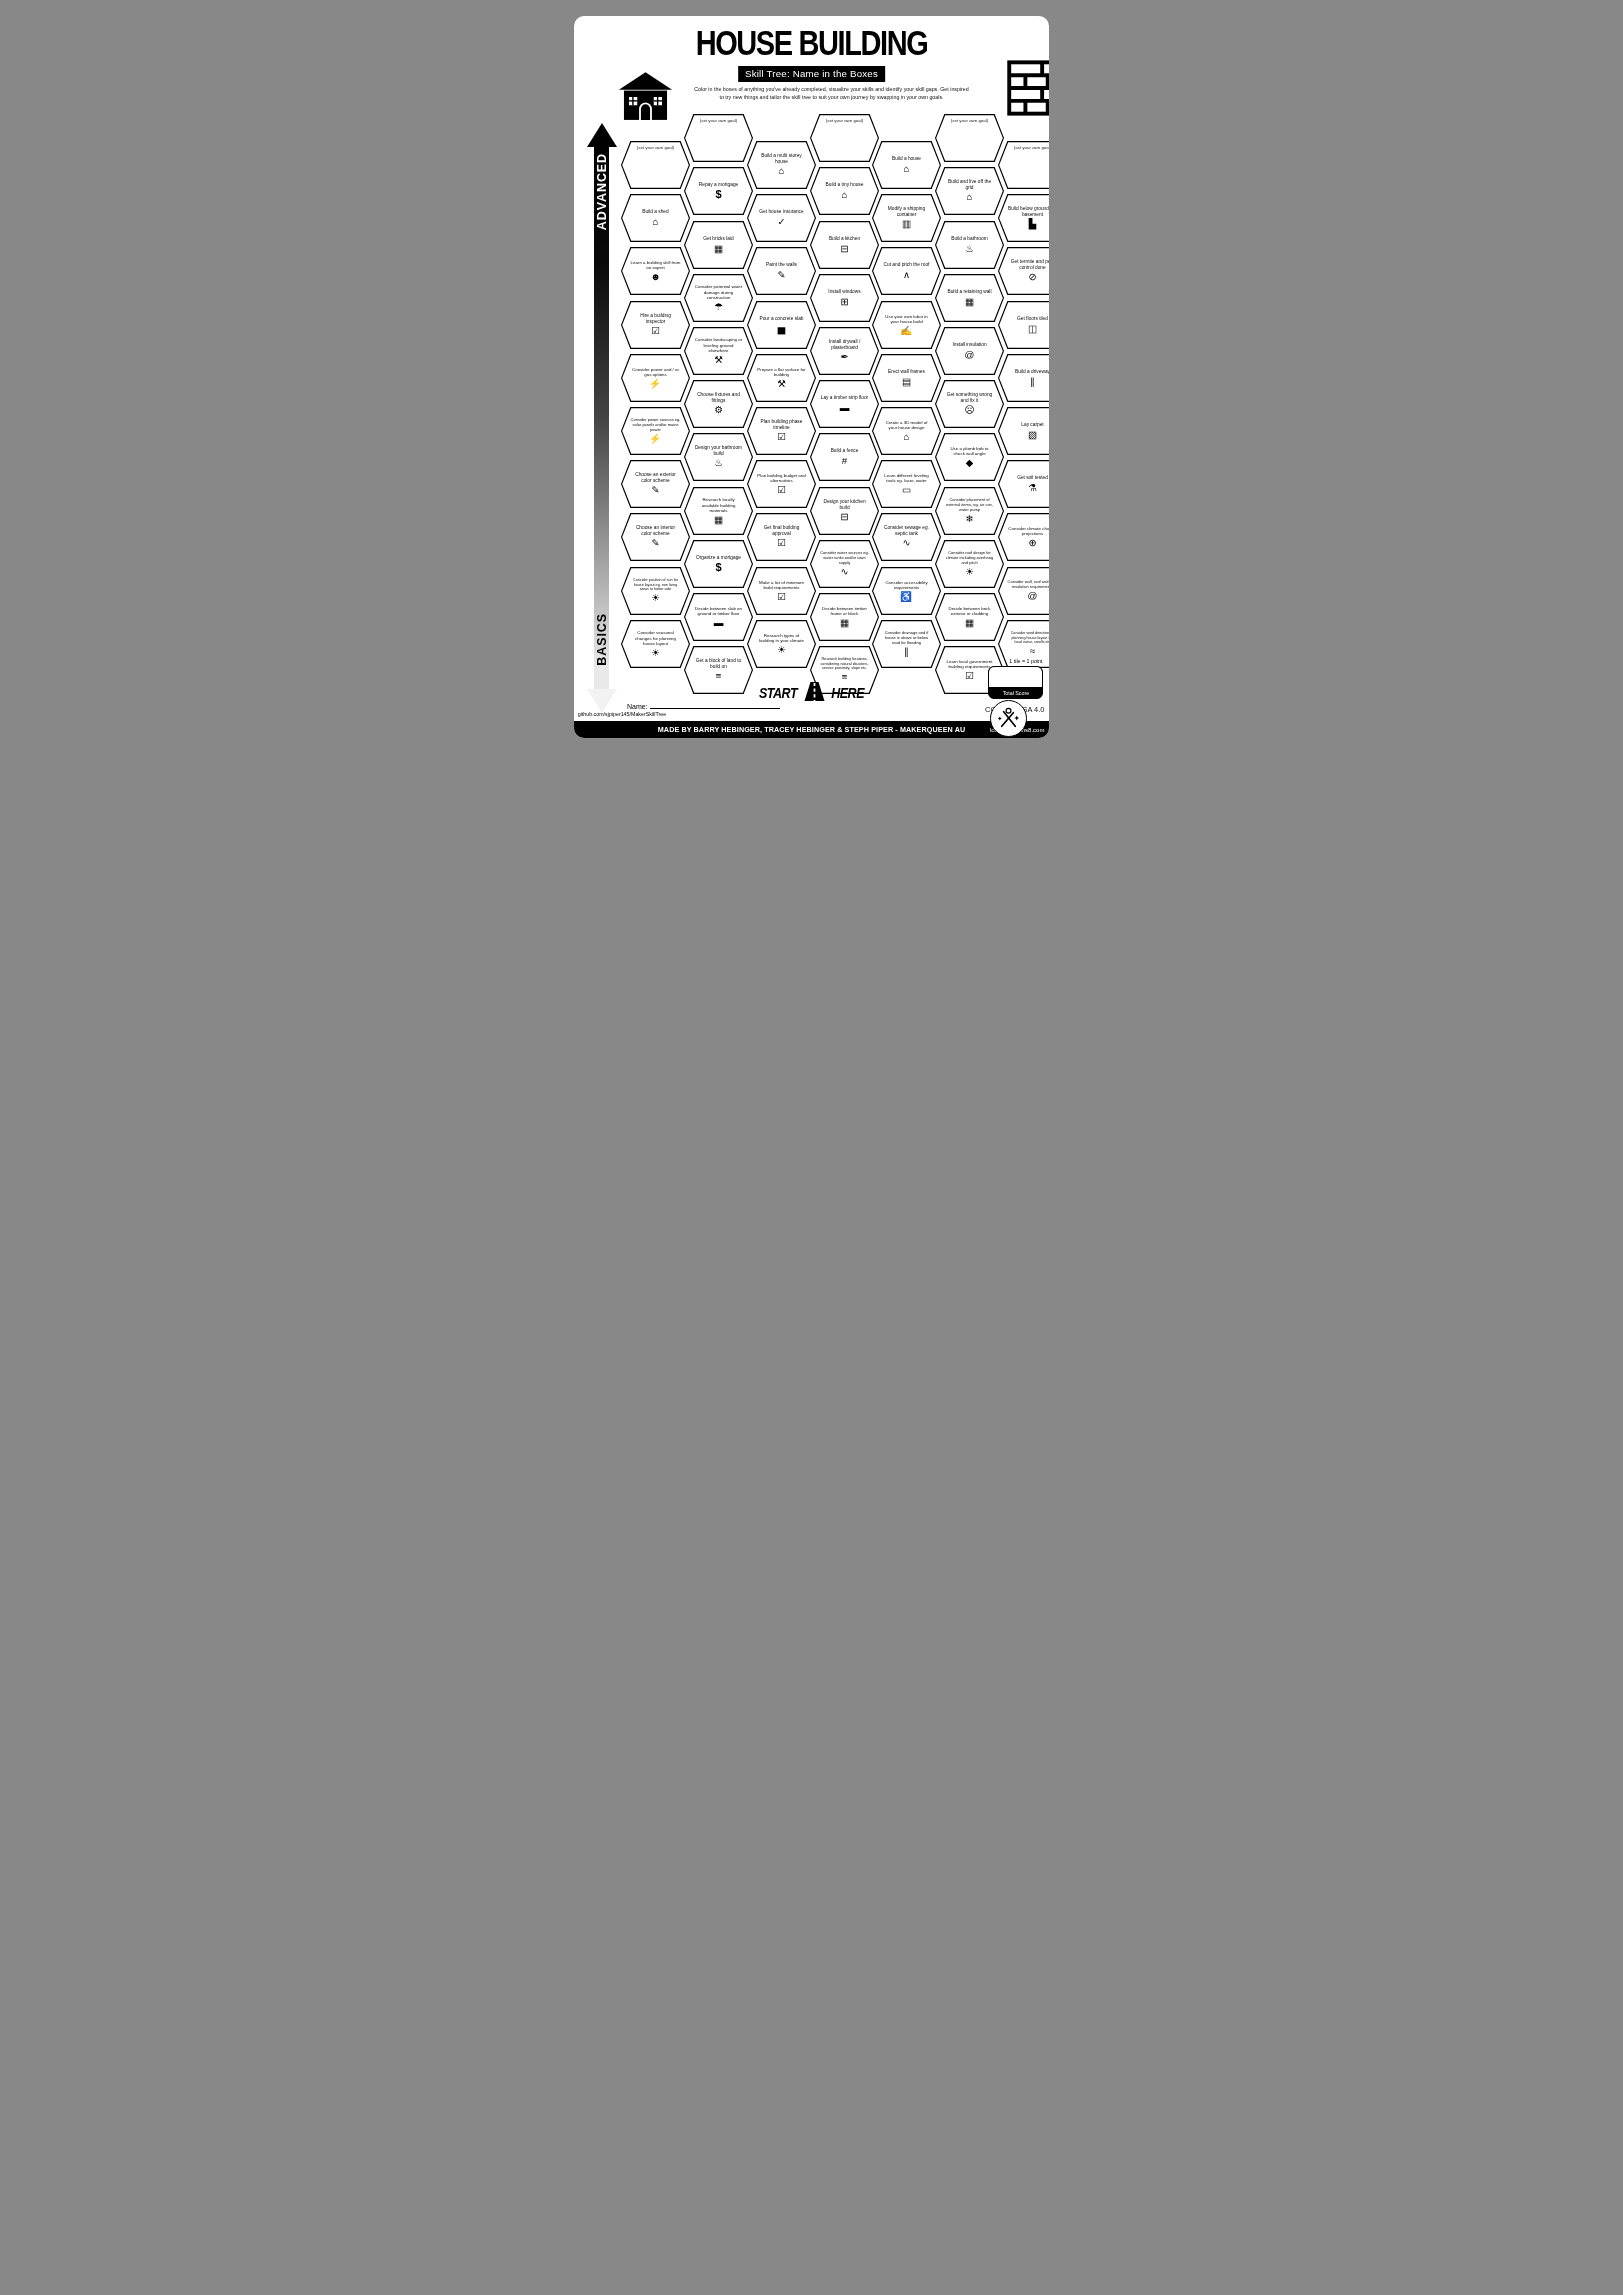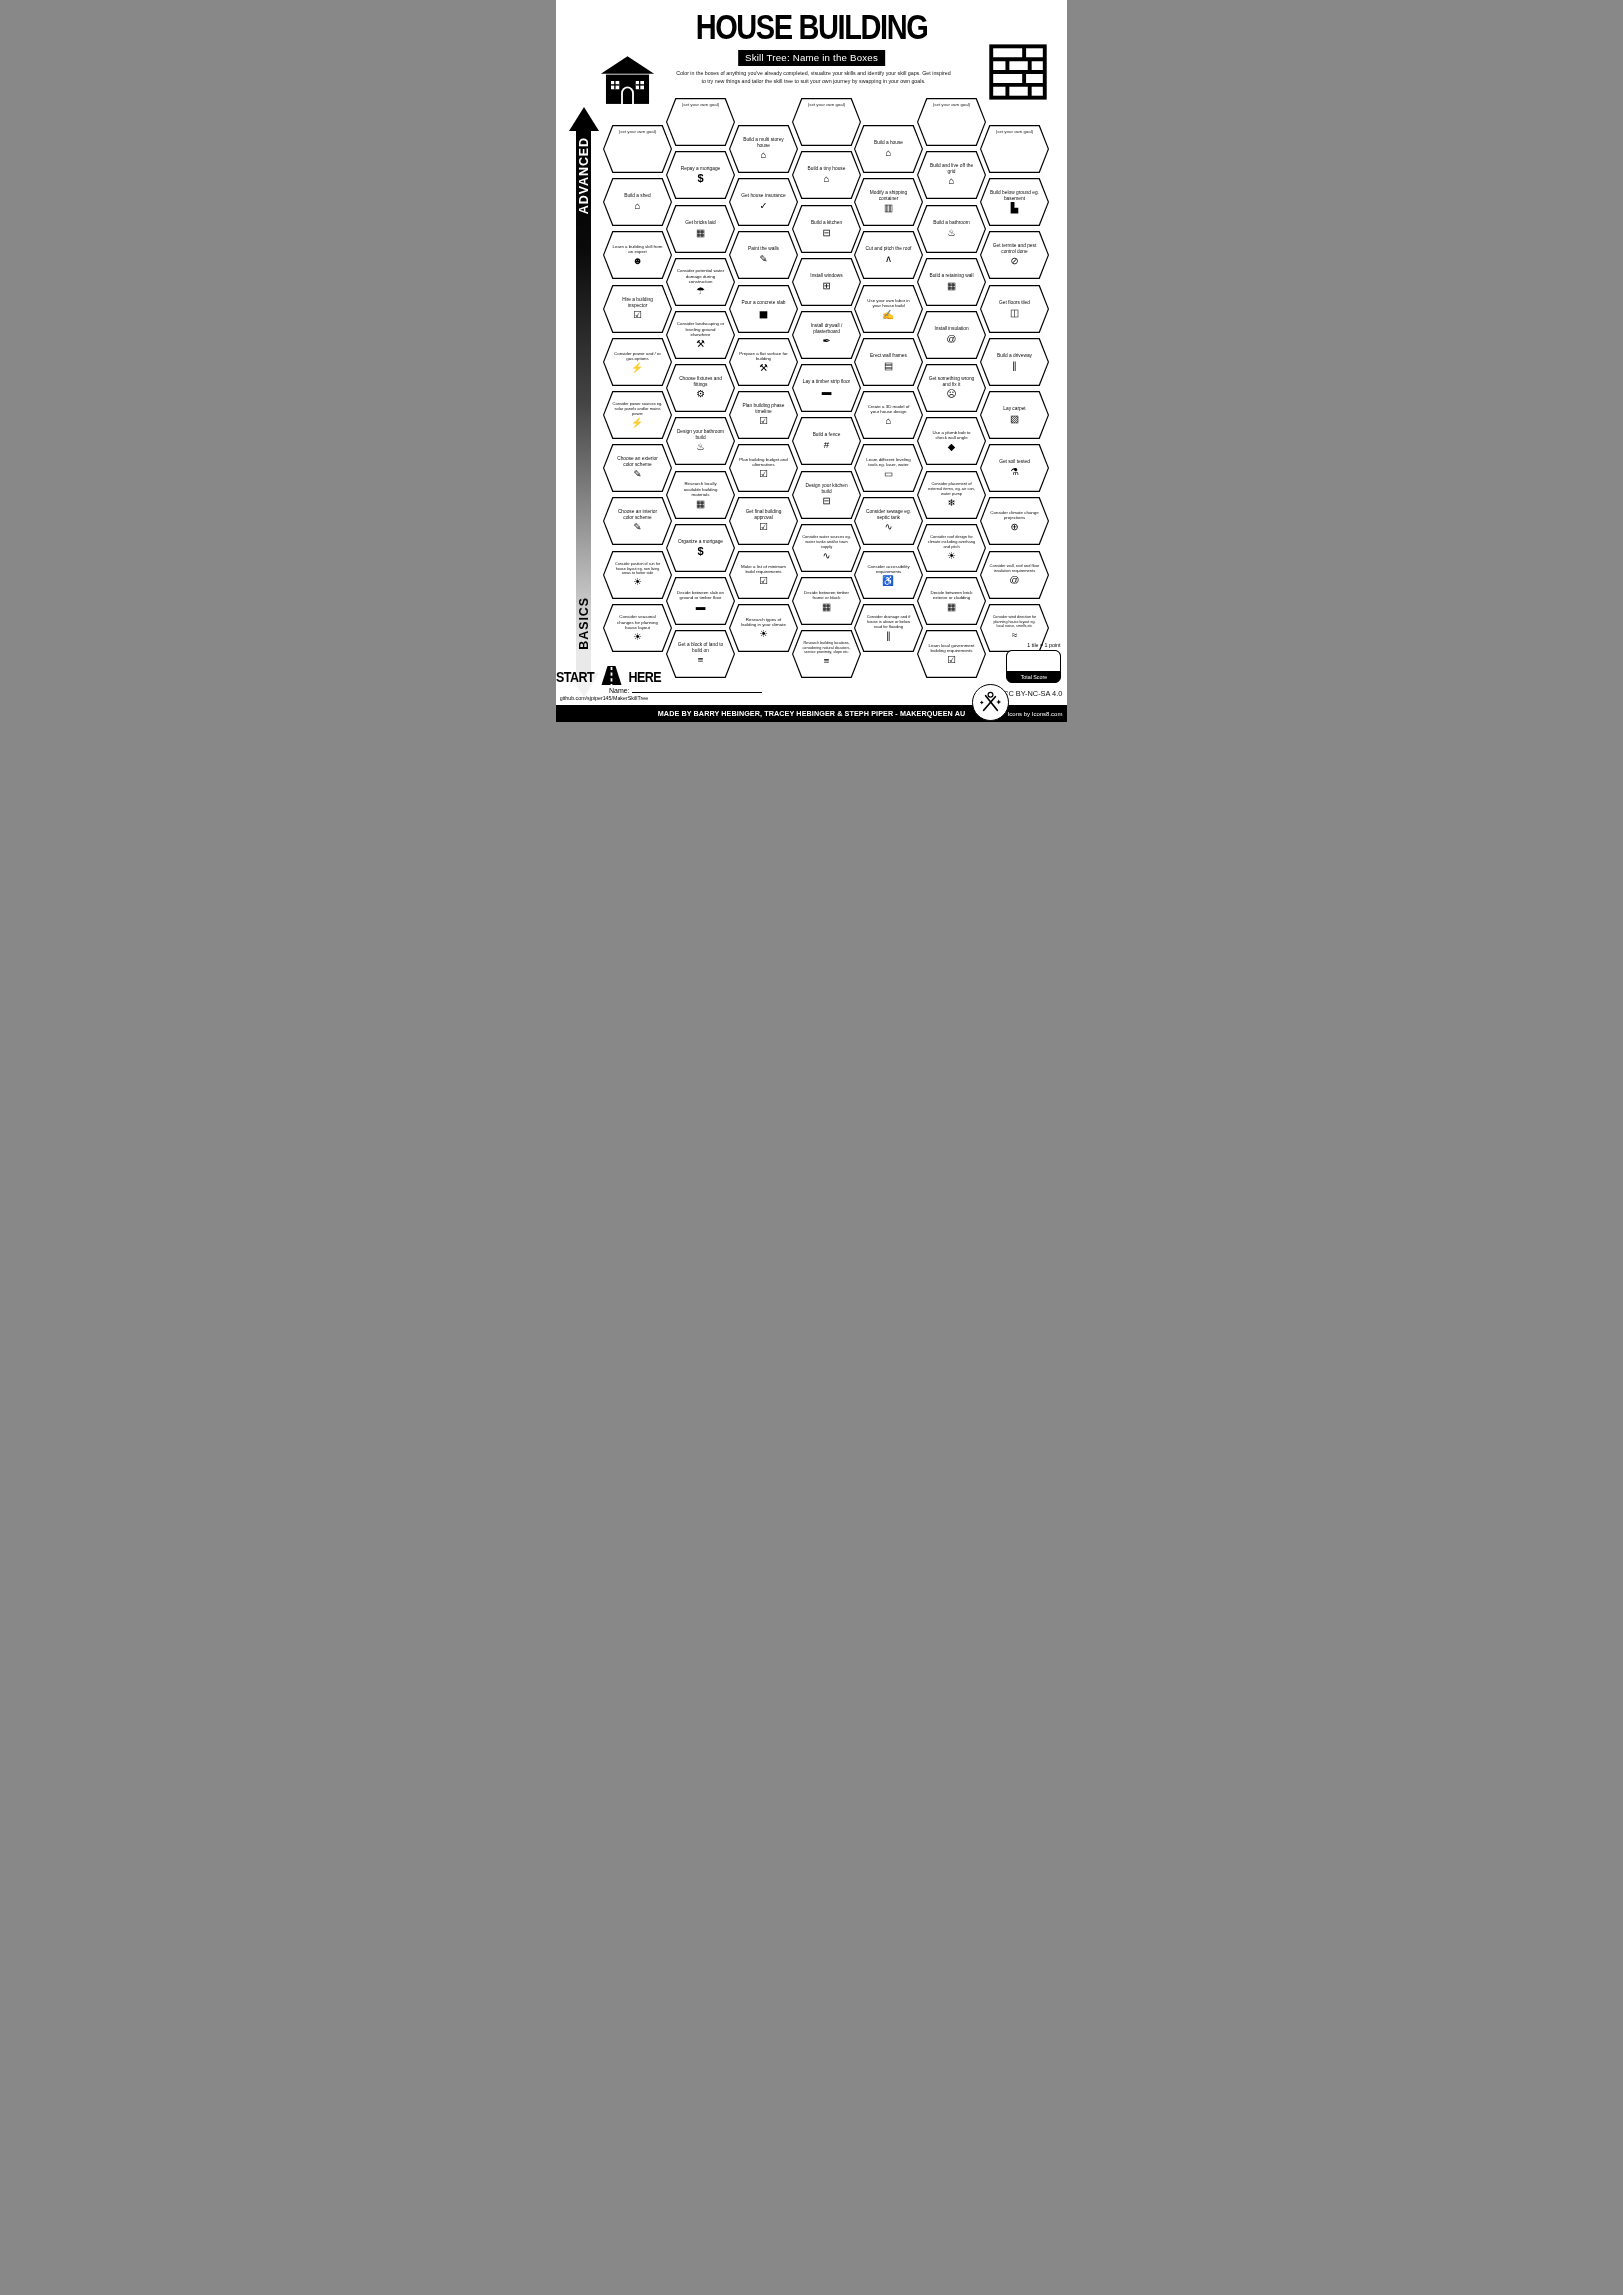--- a/index.html
+++ b/index.html
@@ -1,20 +1,20 @@
 <!DOCTYPE html>
 <html style="font-size:7.4px"><head>
 <meta charset="utf-8">
 <style>
   * { margin:0; padding:0; box-sizing:border-box; }
   html,body { background:#888; }
   body { font-family:"Liberation Sans", sans-serif; }
   #page {
-    position:relative; width:511px; height:722px; margin:0 auto;
-    background:#ffffff; color:#000; overflow:hidden;
+    position:relative; width:475px; height:722px; margin:16px auto;
+    background:#ffffff; color:#000; overflow:hidden;border-radius:10px;
   }
 
   
   .title {
     position:absolute; top:8.3px; left:0; width:100%;
     text-align:center; font-size:29px; font-weight:900; letter-spacing:-1.4px;
     transform:scaleY(1.18); transform-origin:top center;
     font-family:"Liberation Sans", sans-serif;
   }
   .subtitle-box {
@@ -59,21 +59,21 @@
   .hex-in.goal { justify-content:flex-start; padding-top:3.2px; }
   .hex-label { font-size:4.8px; line-height:1.22; color:#0a0a0a; }
   .hex-label.sz-m { font-size:4.4px; }
   .hex-label.sz-s { font-size:4px; }
   .hex-label.sz-xs { font-size:3.7px; }
   .hex-label.goal-label { font-size:4.4px; color:#222; }
   .hex-icon { font-size:9.7px; line-height:1.05; margin-top:1.4px; color:#000; }
   .hex-icon.big { font-size:11px; font-weight:900; }
 
   
-  .start-here { position:absolute; left:0; width:100%; top:666px; display:flex; align-items:center; gap:5.6px; }
+  .start-here { position:absolute; left:0; width:100%; top:666px; display:flex; justify-content:center; align-items:center; gap:5.6px;font-style:italic; }
   .start-word { font-size:12.5px; font-weight:900; letter-spacing:-0.5px; transform:scaleY(1.15); }
 
   
   .name-row { position:absolute; left:53px; top:686px; font-size:7px; }
   .name-line { display:inline-block; width:130px; border-bottom:0.9px solid #000; height:6.5px; margin-left:2.8px; }
   .github { position:absolute; left:3.7px; top:695px; font-size:5.3px; }
   .tile-point { position:absolute; right:6.5px; top:642px; font-size:5.3px; }
   .score-box {
     position:absolute; right:5.6px; top:650px; width:55px; height:33px;
     border:1.2px solid #000; border-radius:6px; background:#000; overflow:hidden;

